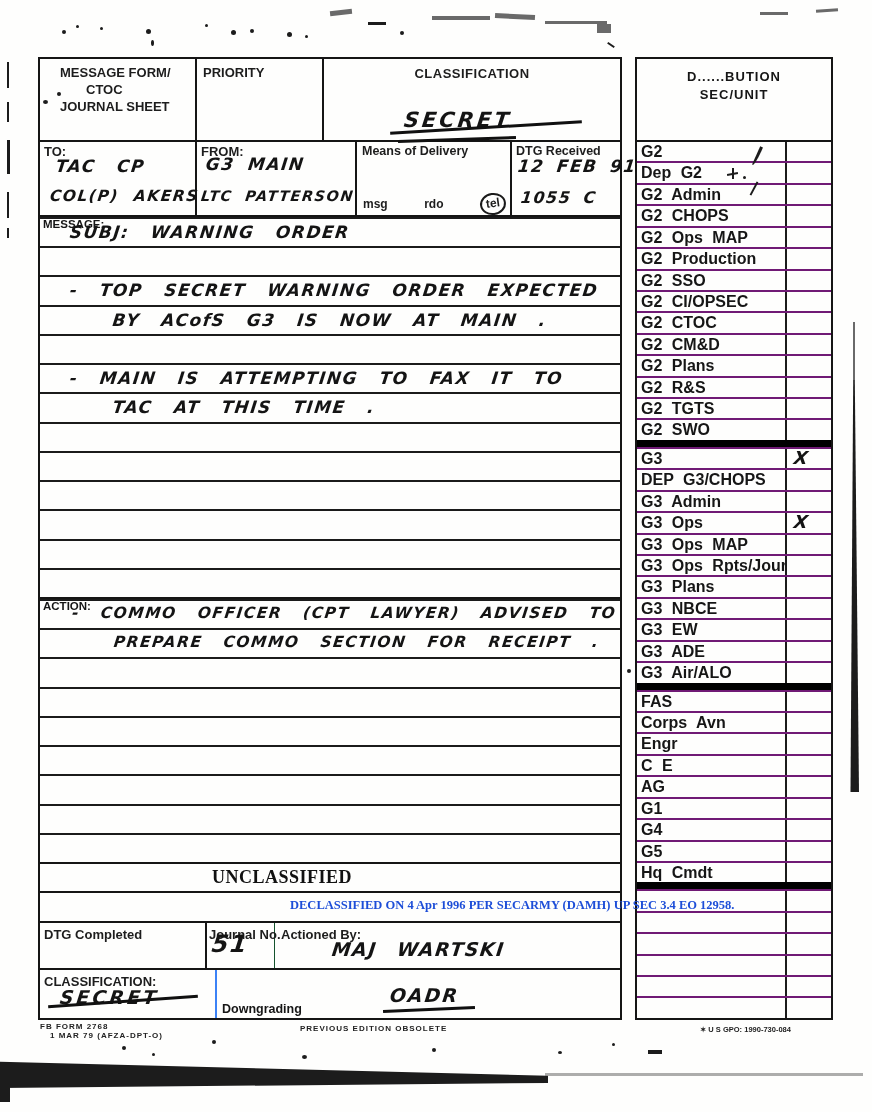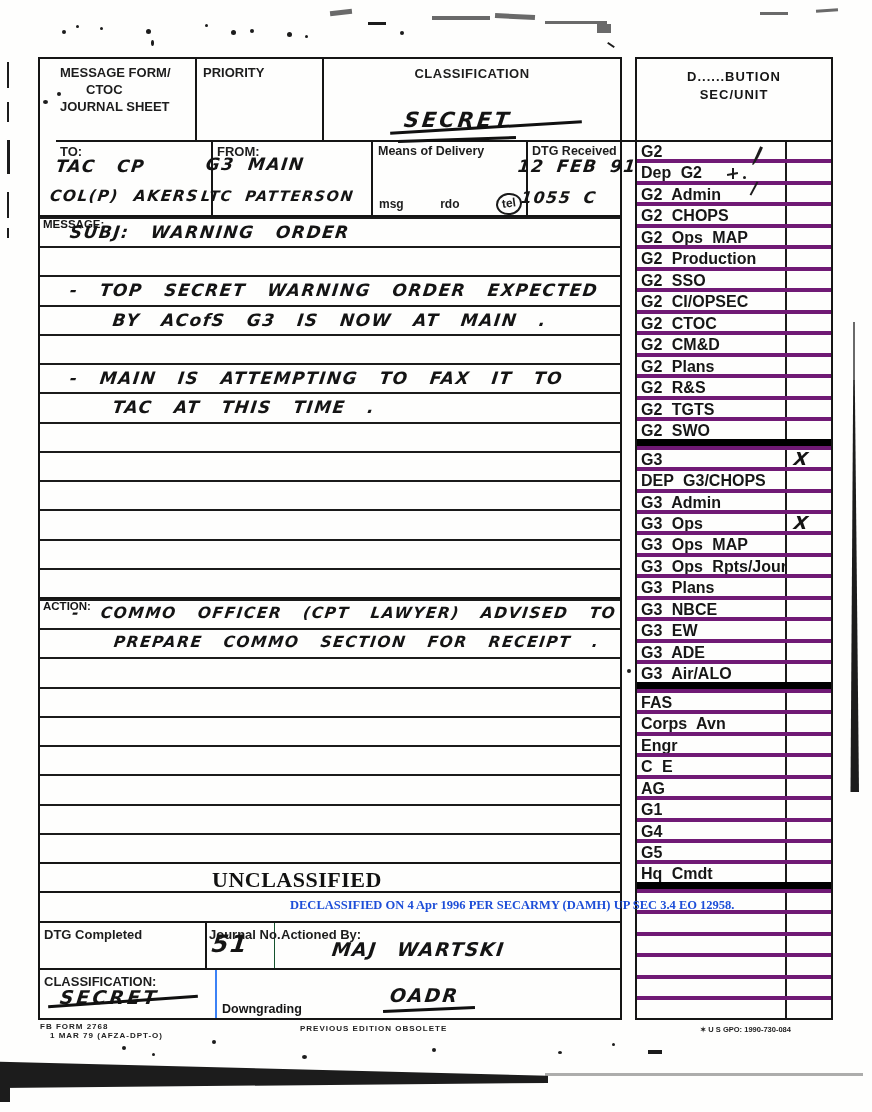--- a/index.html
+++ b/index.html
@@ -16,21 +16,21 @@
   
   .form-left{position:absolute;left:38px;top:57px;width:584px;height:963px;
              border:2px solid #151515;box-sizing:border-box;}
   .hdr-row{position:absolute;left:0;top:0;width:100%;height:81px;display:flex;box-sizing:border-box;}
   .cell{box-sizing:border-box;position:relative;}
   .c-title{width:157px;border-right:2px solid #151515;padding:5px 20px;font-size:13px;line-height:17px;}
   .c-title .l2{padding-left:26px;}
   .c-priority{width:127px;border-right:2px solid #151515;padding:6px 6px;font-size:13px;}
   .c-class{flex:1;padding-top:7px;text-align:center;font-size:13px;letter-spacing:.5px;}
 
-  .row2{position:absolute;left:16px;top:81px;width:100%;height:79px;display:flex;
+  .row2{position:absolute;left:0;top:81px;width:100%;height:79px;display:flex;
         border-top:2px solid #151515;box-sizing:border-box;}
   .c-to{width:157px;border-right:2px solid #151515;padding:2px 4px;font-size:13px;}
   .c-from{width:160px;border-right:2px solid #151515;padding:2px 4px;font-size:13px;}
   .c-mod{width:155px;border-right:2px solid #151515;padding:2px 5px;font-size:12.5px;}
   .c-dtg{flex:1;padding:2px 4px;font-size:12.5px;}
   .mod-opts{position:absolute;bottom:4px;left:6px;right:4px;display:flex;
             justify-content:space-between;align-items:center;font-size:12px;font-weight:bold;}
   .circled{display:inline-block;border:2.5px solid #1a1a1a;border-radius:50%;
            padding:1px 4px 3px 4px;transform:rotate(-8deg);}
 
@@ -41,21 +41,21 @@
   .rrow{flex:1;border-top:2px solid #1b1b1b;position:relative;overflow:visible;}
   .rrow:first-child{border-top:none;}
   .mline{display:inline-block;font-size:17px;margin:3px 0 0 30px;}
   .msg-rows .rrow:first-child .mline{margin-left:98px;margin-top:1px;}
   .act-rows .mline{font-size:15.5px;margin-left:32px;}
   .act-rows .rrow:first-child .mline{margin-left:62px;margin-top:12px;}
   .sec-label{position:absolute;left:3px;top:1px;font-size:11.5px;font-weight:bold;z-index:2;}
 
   .uncls-row{position:absolute;left:0;top:803px;width:100%;height:29px;
              border-top:2px solid #151515;box-sizing:border-box;}
-  .uncls{margin:3px 0 0 172px;font-size:22px;font-weight:bold;letter-spacing:.5px;color:#111;}
+  .uncls{margin:3px 0 0 172px;font-size:18px;font-weight:bold;letter-spacing:.5px;color:#111;}
   .decls-row{position:absolute;left:0;top:832px;width:100%;height:30px;
              border-top:2px solid #151515;box-sizing:border-box;}
 
   .dtg-row{position:absolute;left:0;top:862px;width:100%;height:47px;display:flex;
            border-top:2px solid #151515;box-sizing:border-box;font-size:13px;}
   .c-dtgc{width:167px;border-right:2px solid #151515;padding:4px 4px;}
   .c-journal{width:68px;border-right:1px solid #14532d;padding:4px 2px;white-space:nowrap;}
   .c-actioned{flex:1;padding:4px 6px;}
 
   .cls-row{position:absolute;left:0;top:909px;width:100%;height:50px;display:flex;
@@ -64,21 +64,21 @@
   .c-down{flex:1;position:relative;}
   .down-lbl{position:absolute;left:5px;bottom:2px;font-size:12.5px;font-weight:bold;}
 
   
   .dist{position:absolute;left:635px;top:57px;width:198px;height:963px;
         border:2px solid #151515;box-sizing:border-box;}
   .dist-hdr{height:67px;box-sizing:border-box;padding-top:9px;text-align:center;
             font-size:13px;font-weight:bold;letter-spacing:1px;line-height:18px;}
   .dist-body{position:absolute;left:0;top:81px;width:100%;height:878px;display:flex;
              flex-direction:column;border-top:2px solid #151515;box-sizing:border-box;}
-  .drow{flex:1;display:flex;border-top:4px solid #701a75;box-sizing:border-box;min-height:0;}
+  .drow{flex:1;display:flex;border-top:2px solid #701a75;box-sizing:border-box;min-height:0;}
   .drow:first-child{border-top:none;}
   .dlabel{flex:1;font-size:16px;font-weight:bold;padding:1px 0 0 4px;word-spacing:5px;
           white-space:nowrap;overflow:hidden;line-height:18px;}
   .dcheck{width:46px;border-left:2px solid #1b1b1b;position:relative;box-sizing:border-box;}
   .xmark{position:absolute;left:7px;top:-2px;font-size:18px;}
   .ddiv{height:7px;background:#000;flex:none;}
 
   
   .foot{font-size:8px;font-weight:bold;letter-spacing:1px;color:#222;line-height:9px;}
 

